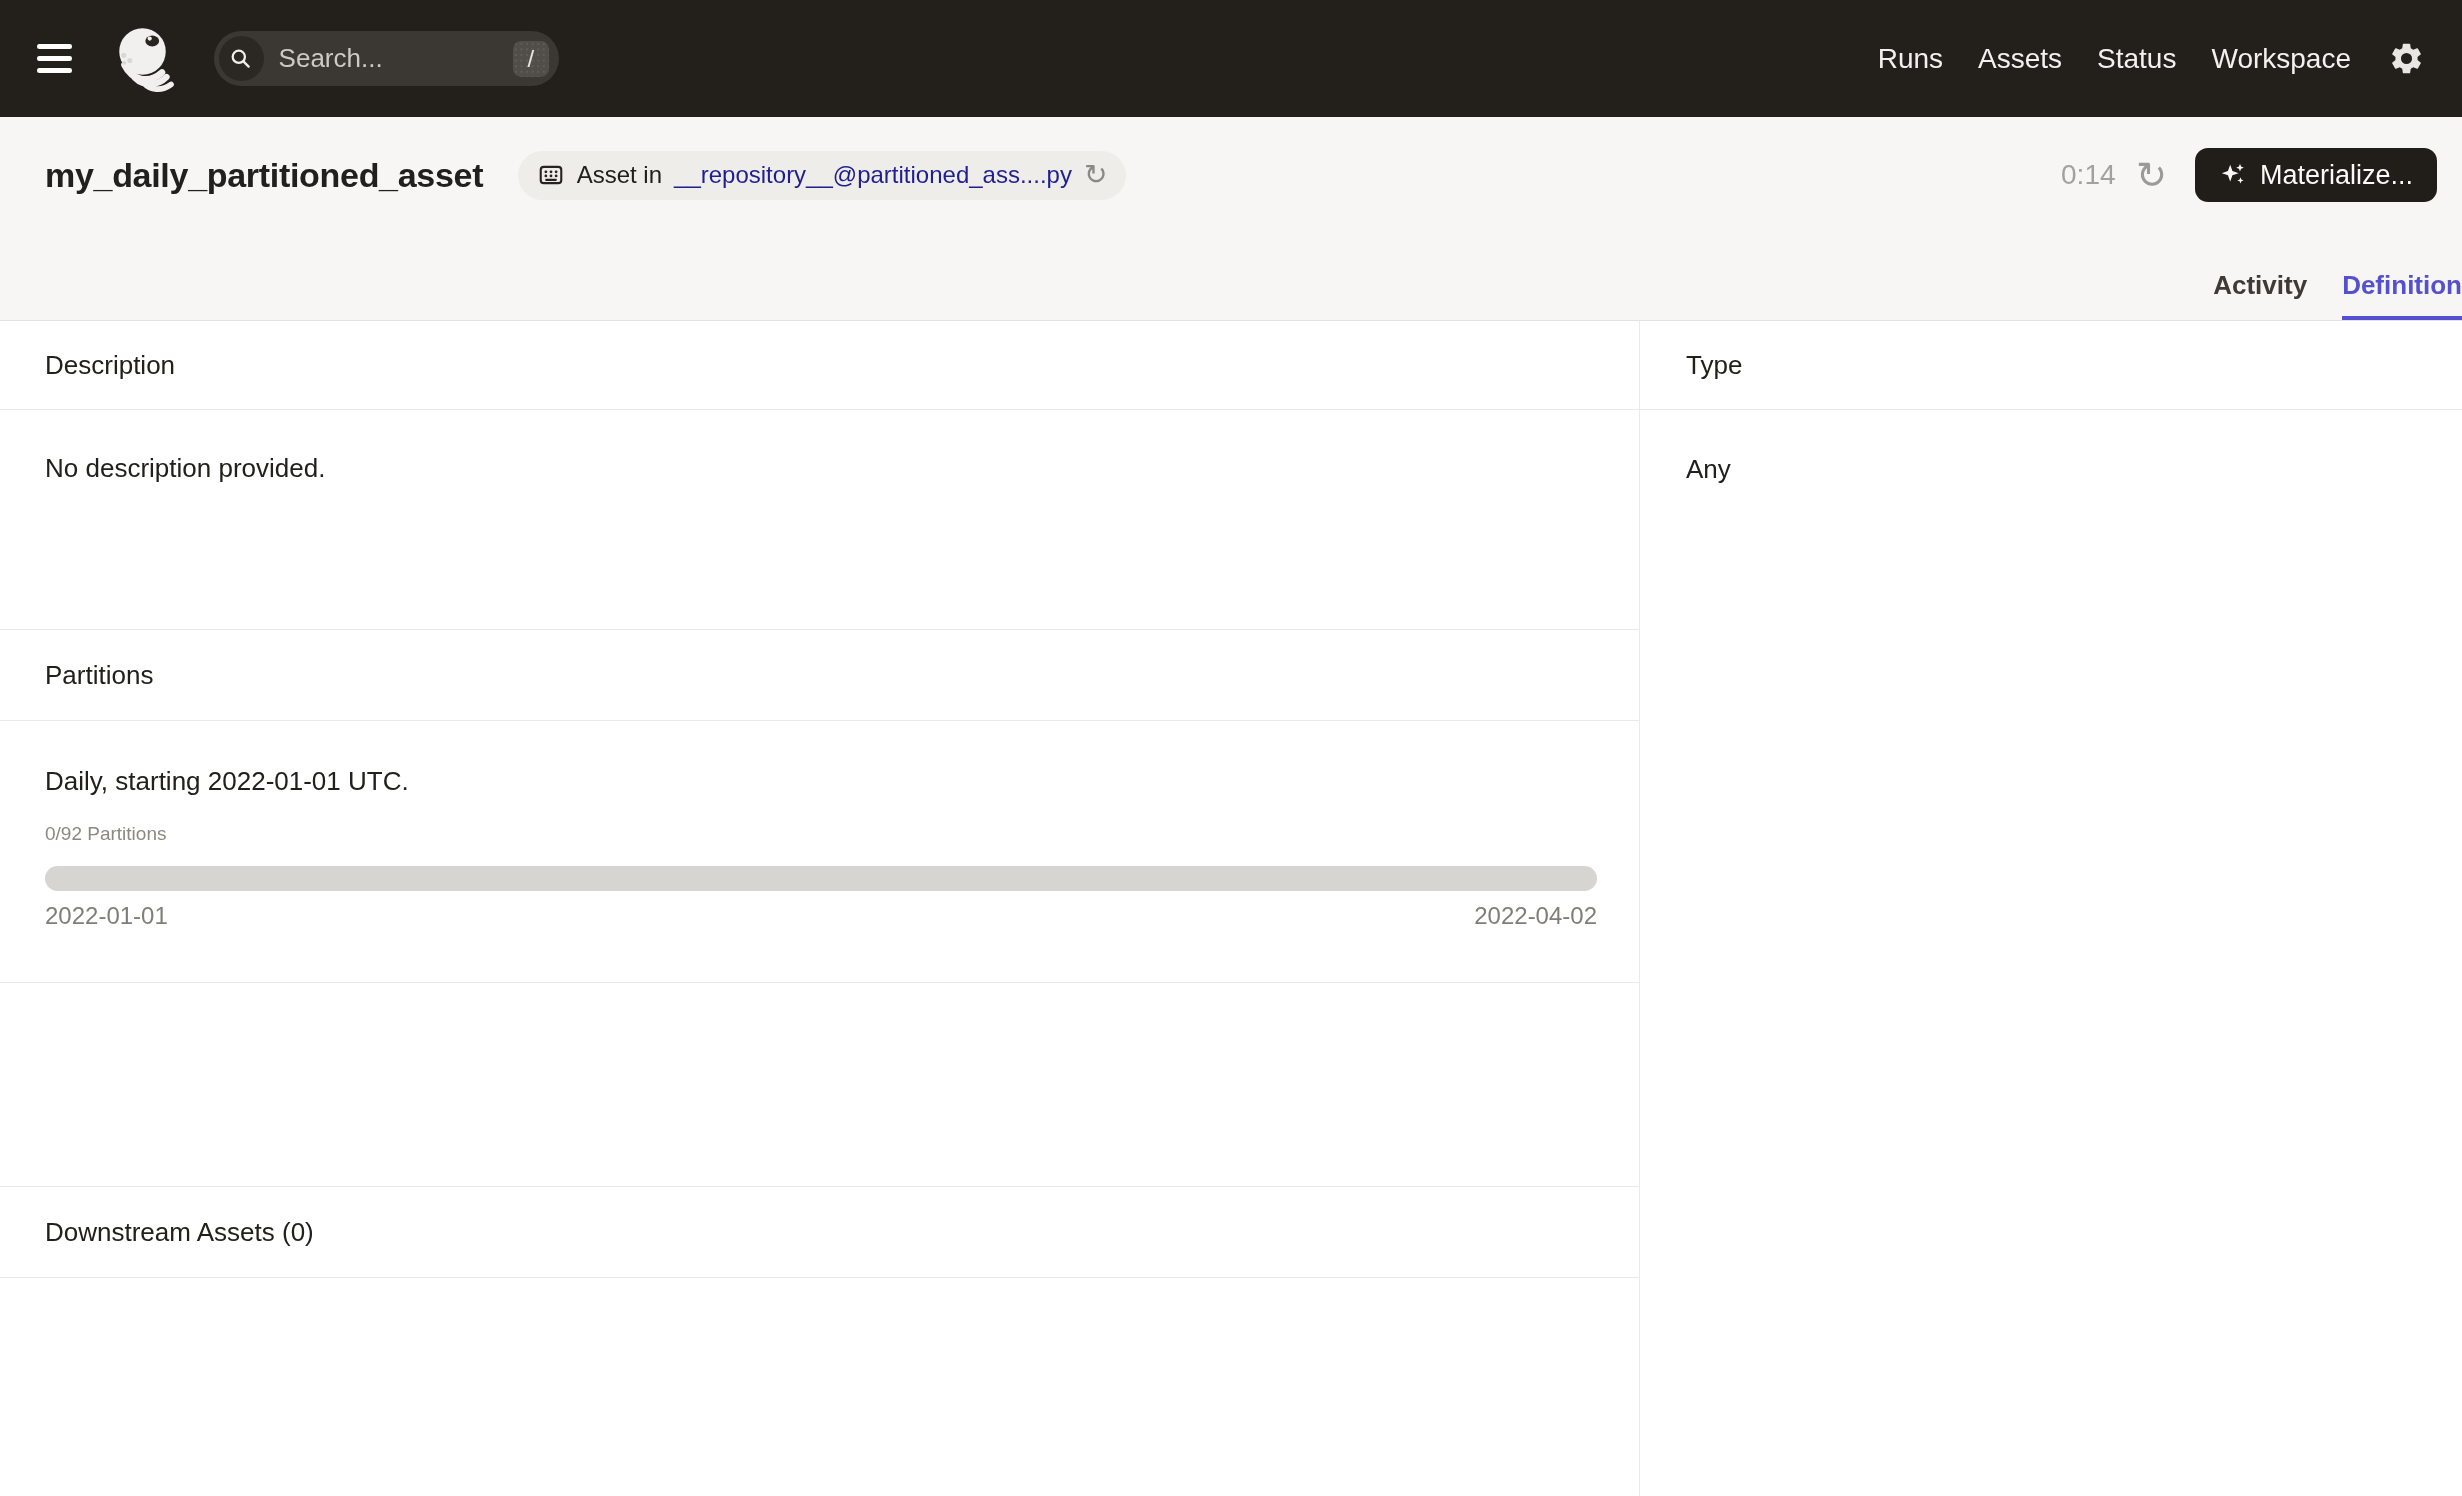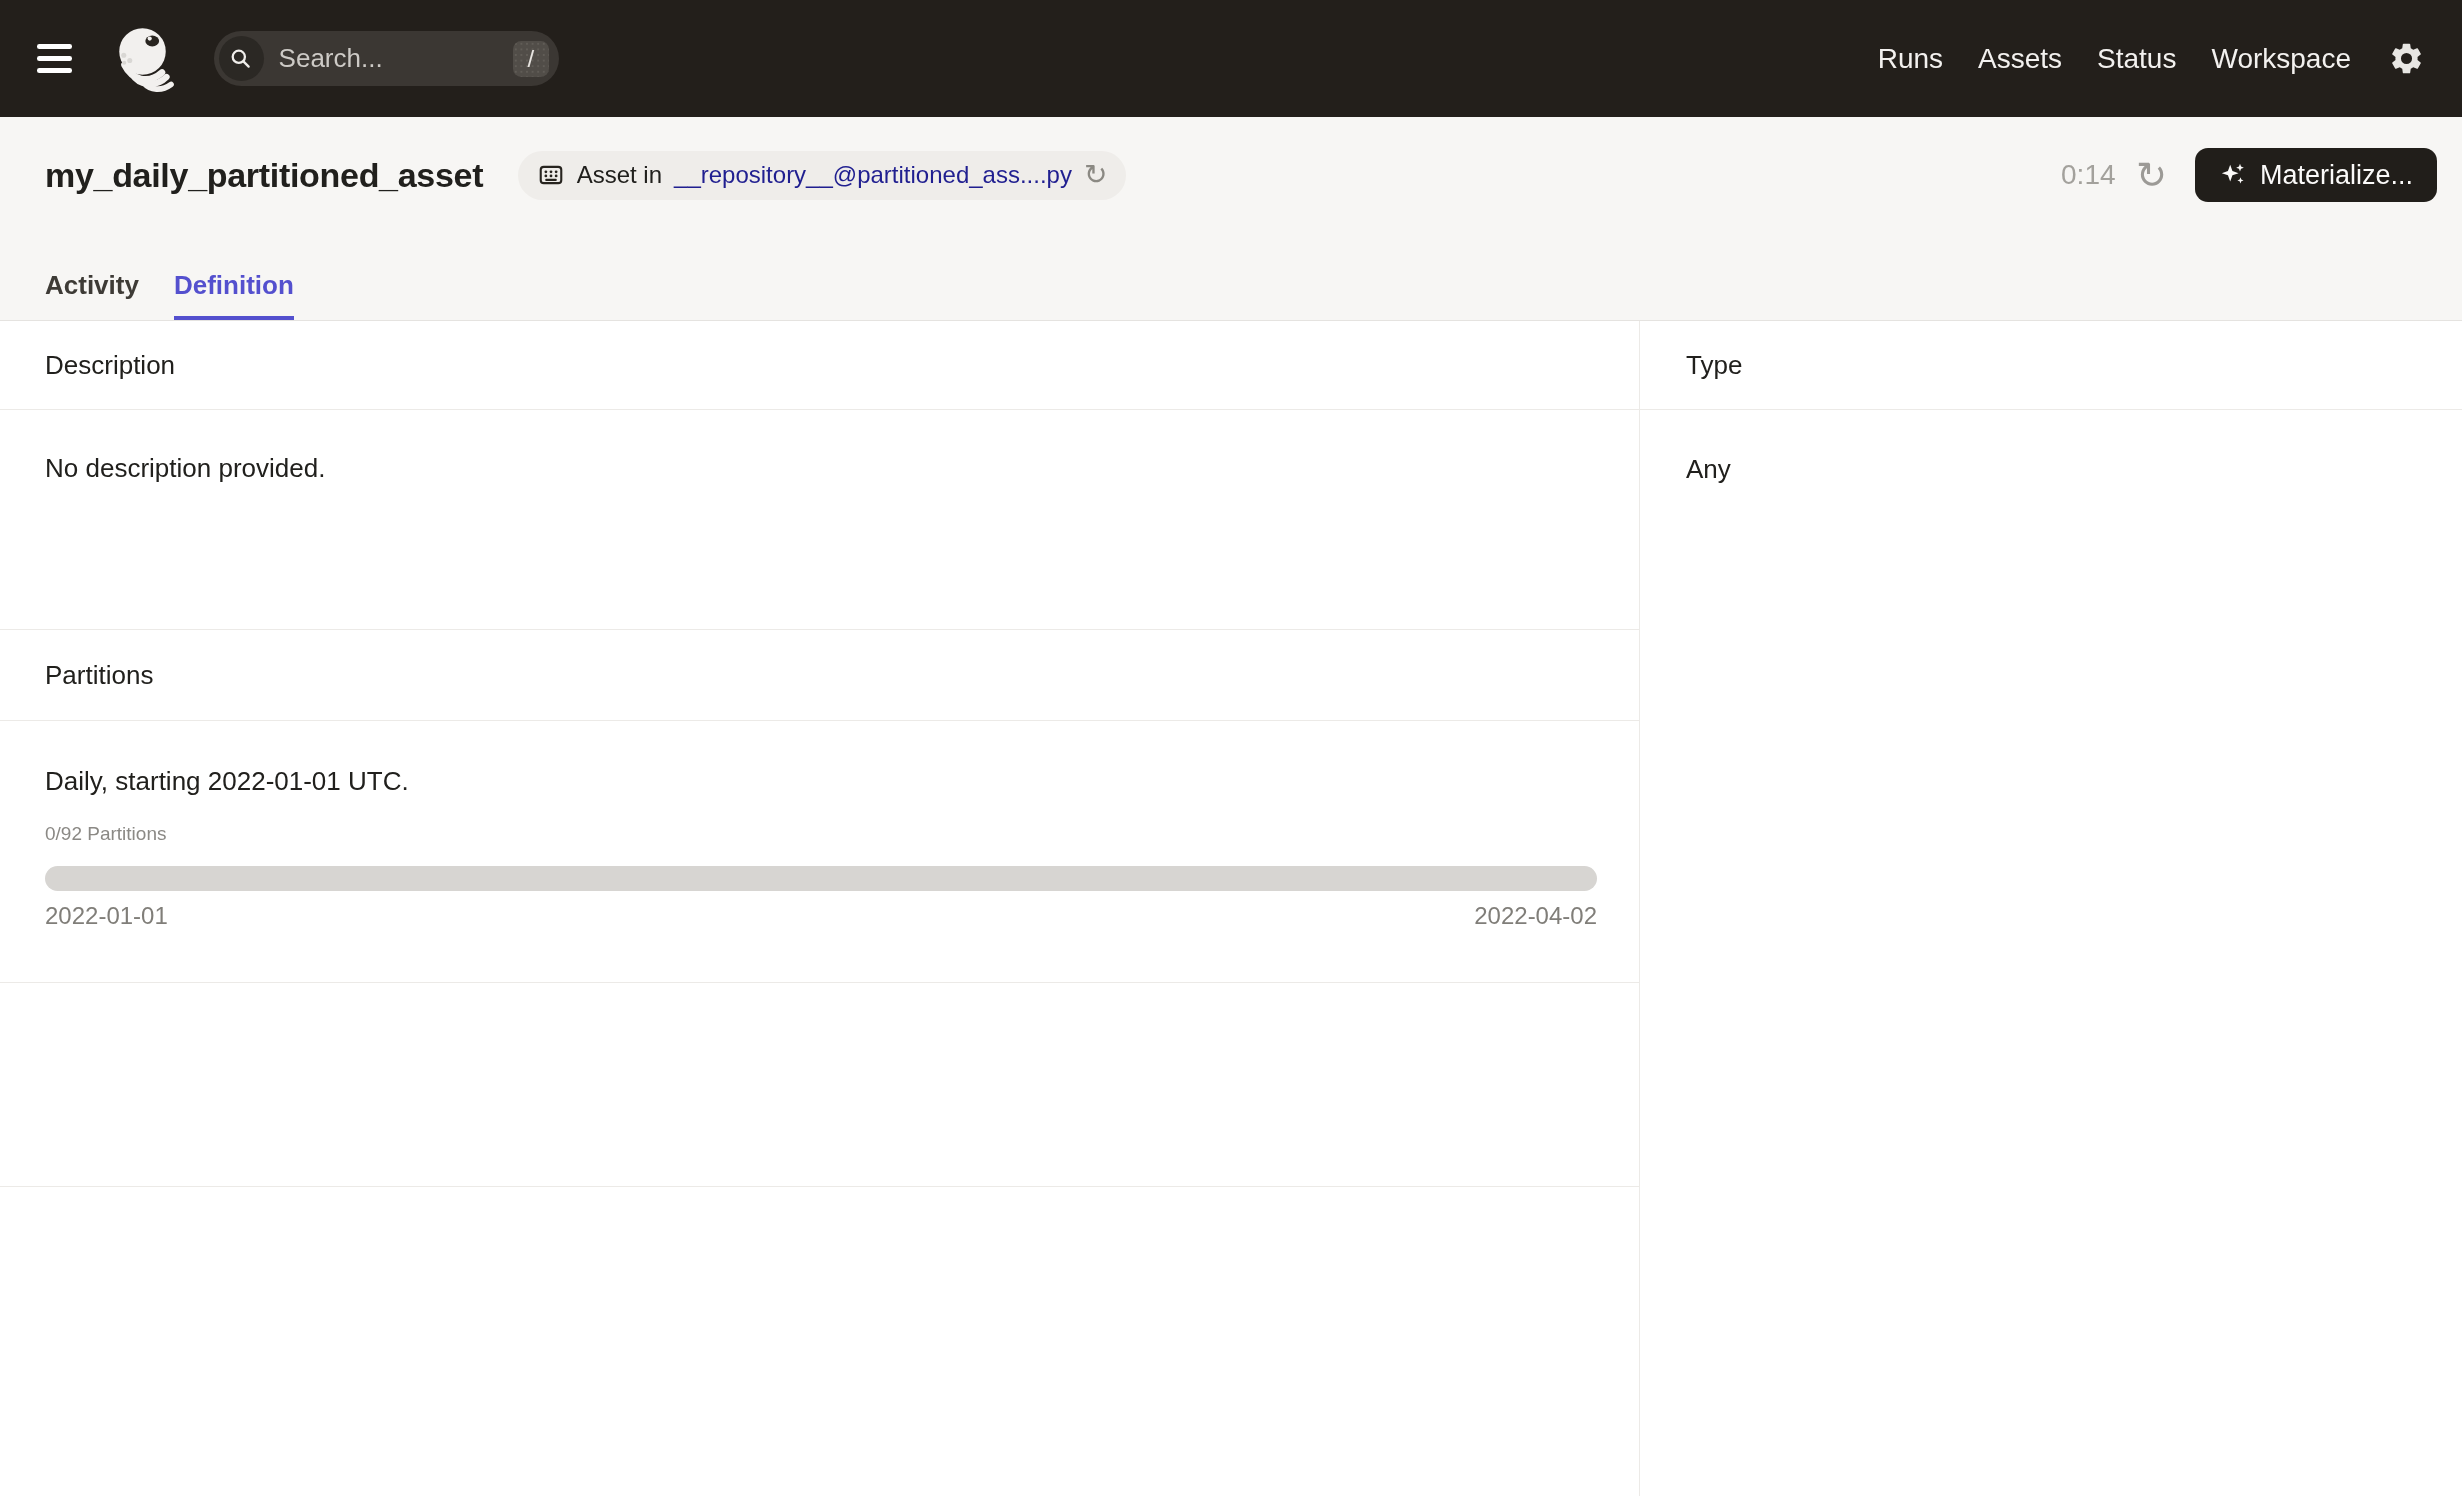--- a/index.html
+++ b/index.html
@@ -70,21 +70,21 @@
   .asset-badge .link{color:var(--link);cursor:pointer;}
   .reload-glyph{color:#8B8983;font-size:28px;line-height:1;cursor:pointer;}
   .head-spacer{flex:1;}
   .timer{font-size:28px;color:#A3A19C;margin-right:20.4px;}
   .refresh-glyph{color:#9C9A96;font-size:37px;line-height:1;cursor:pointer;margin-right:28px;background:none;border:none;padding:0;}
   .materialize-btn{
     height:54px;border:none;border-radius:13px;background:var(--btn-dark);
     color:#FBFAF9;font-size:27px;font-weight:500;font-family:"Liberation Sans",sans-serif;
     display:flex;align-items:center;gap:13px;padding:0 24px;cursor:pointer;
   }
-  .tabs{display:flex;gap:35px;padding-left:45px;margin-top:auto;}
+  .tabs{display:flex;gap:35px;padding-left:45px;margin-top:auto;justify-content:flex-end;}
   .tab{font-size:26px;font-weight:600;padding-bottom:15px;cursor:pointer;border-bottom:4.6px solid transparent;}
   .tab.inactive{color:#3E3B36;}
   .tab.active{color:var(--accent);border-bottom-color:var(--accent);}
   
   .main{display:flex;height:1175px;}
   .col-left{width:1640px;border-right:1.9px solid var(--divider);display:flex;flex-direction:column;}
   .col-right{flex:1;display:flex;flex-direction:column;}
   .sec-head{height:89px;flex:none;display:flex;align-items:center;padding-left:45px;font-size:26px;font-weight:400;color:var(--ink);border-bottom:1.9px solid var(--divider);}
   .sec-head.tall{height:91px;}
   .sec-body{border-bottom:1.9px solid var(--divider);padding-left:45px;font-size:26px;color:var(--ink);}
@@ -213,20 +213,21 @@
         <div class="progress-fill"></div>
       </div>
       <div class="progress-dates">
         <span>2022-01-01</span>
         <span>2022-04-02</span>
       </div>
     </div>
 
     <div class="sec-body body-empty-up"></div>
 
+    <div class="sec-head tall">Downstream Assets (0)</div>
     <div class="sec-body body-empty-down"></div>
   </div>
 
   <div class="col-right">
     <div class="sec-head">Type</div>
     <div class="sec-body">
       <span>Any</span>
     </div>
   </div>
 

